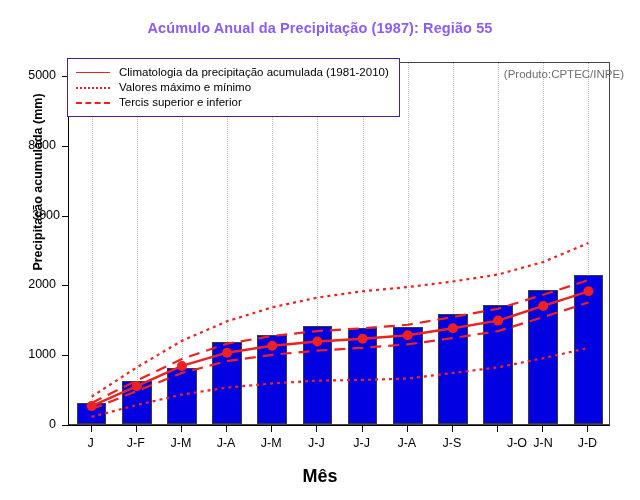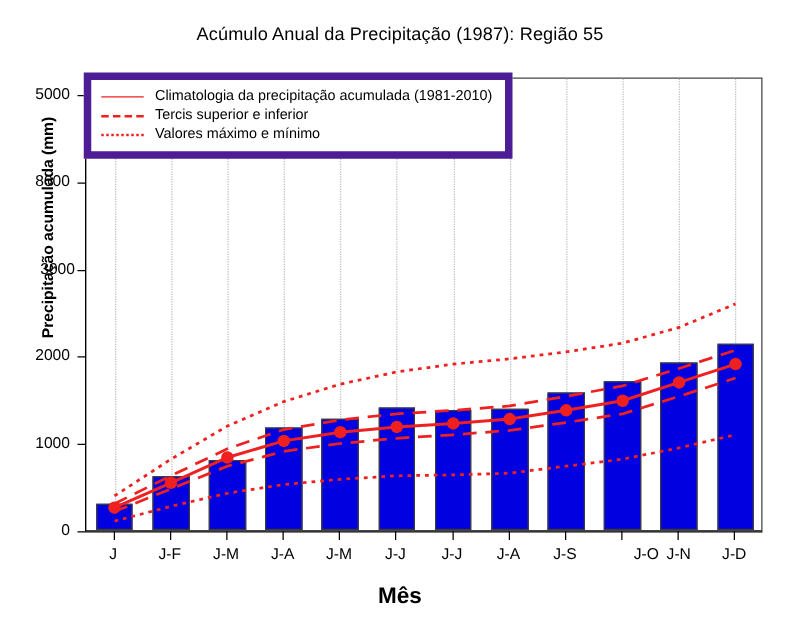--- a/index.html
+++ b/index.html
@@ -1,21 +1,21 @@
 <!DOCTYPE html>
 <html><head>
 <meta charset="utf-8">
 <style>
   html,body{margin:0;padding:0;}
   body{width:640px;height:500px;background:#ffffff;font-family:"Liberation Sans",sans-serif;overflow:hidden;}
   #root{position:relative;width:640px;height:500px;}
 
   .chart-title{
     position:absolute;left:0;top:20px;width:640px;text-align:center;
-    font-size:14.5px;font-weight:normal;color:#000000;letter-spacing:0.1px;
+    font-size:14.5px;font-weight:bold;color:#8b5cf6;letter-spacing:0.1px;
   }
 
   
   .plot-frame{
     position:absolute;left:68px;top:62px;width:542px;height:363px;
     border:1px solid #444;box-sizing:border-box;background:#fff;
   }
   .plot-inner{position:absolute;left:0;top:0;width:100%;height:100%;overflow:visible;}
 
   .vgrid{position:absolute;top:0;bottom:0;width:0;border-left:1px dotted #bdbdbd;}
@@ -37,21 +37,21 @@
   }
 
   
   .xaxis-line{position:absolute;left:68px;top:425px;width:542px;height:0;border-top:1px solid #000;}
   .xtick{position:absolute;top:425px;width:0;height:7px;border-left:1px solid #000;}
   .xlabel{position:absolute;top:436px;font-size:12.5px;color:#000;text-align:center;width:60px;}
   .xtitle{position:absolute;left:0;top:466px;width:640px;text-align:center;font-size:18px;font-weight:bold;color:#000;}
 
   
   .legend{
-    position:absolute;left:67px;top:58px;background:#fff;border:6px solid #4c1d95;
+    position:absolute;left:67px;top:58px;background:#fff;border:1px solid #4c1d95;
     padding:6px 10px 6px 8px;box-sizing:border-box;
   }
   .legend-row{display:flex;align-items:center;height:15px;}
   .legend-key{width:34px;height:10px;margin-right:9px;position:relative;flex:0 0 34px;}
   .legend-key .ln{position:absolute;left:0;top:4px;width:34px;height:0;}
   .k-solid{border-top:1.8px solid #ef2020;}
   .k-dashed{border-top:2px dashed #ef2020;}
   .k-dotted{border-top:2px dotted #ef2020;}
   .legend-text{font-size:11.5px;color:#000;white-space:nowrap;line-height:13px;}
 
@@ -162,26 +162,27 @@
 
   <div class="legend">
     <div class="legend-row">
       <span class="legend-key">
           <span class="ln k-solid"></span>
         </span>
       <span class="legend-text">Climatologia da precipitação acumulada (1981-2010)</span>
     </div>
     <div class="legend-row">
       <span class="legend-key">
+          <span class="ln k-dotted"></span>
+        </span>
+      <span class="legend-text">Valores máximo e mínimo</span>
+    </div>
+    <div class="legend-row">
+      <span class="legend-key">
           <span class="ln k-dashed"></span>
         </span>
       <span class="legend-text">Tercis superior e inferior</span>
     </div>
-    <div class="legend-row">
-      <span class="legend-key">
-          <span class="ln k-dotted"></span>
-        </span>
-      <span class="legend-text">Valores máximo e mínimo</span>
-    </div>
   </div>
 
+  <div class="produto">(Produto:CPTEC/INPE)</div>
 
 </div>
 
 </body></html>

